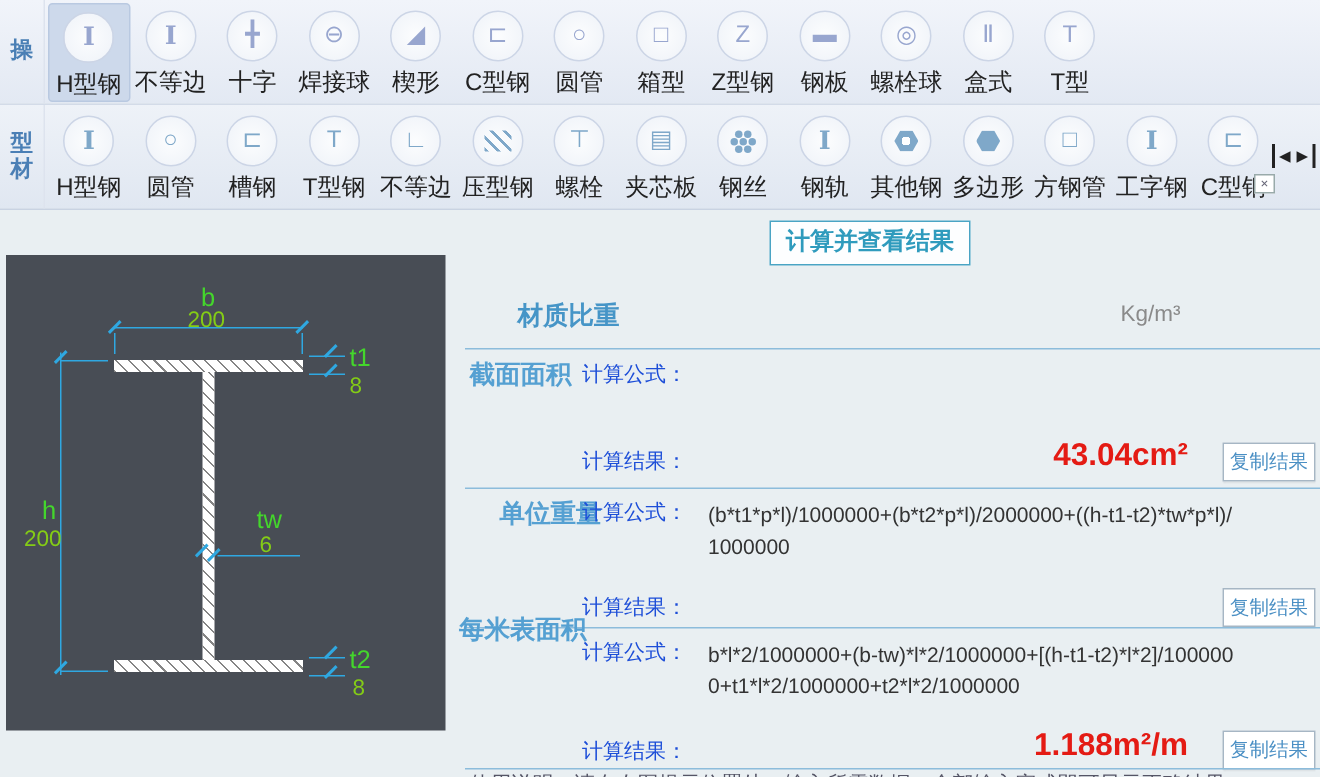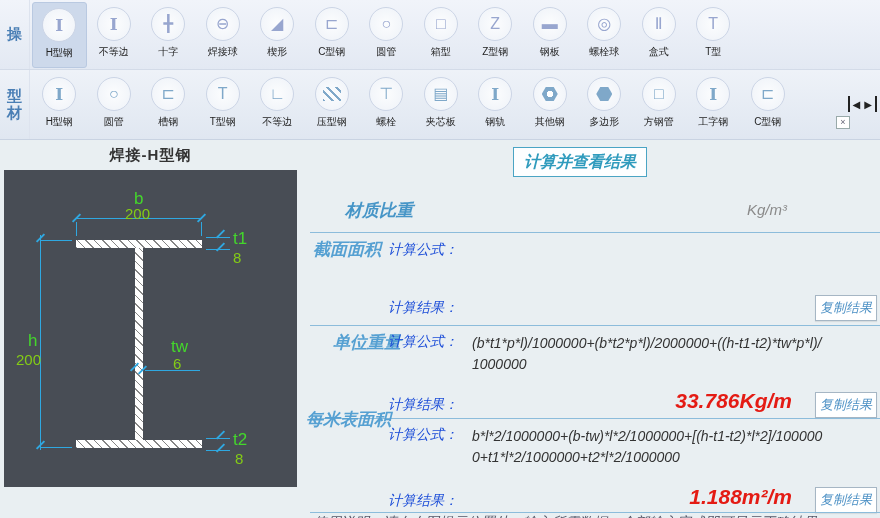--- a/index.html
+++ b/index.html
@@ -22,21 +22,21 @@
   .tools{display:flex;flex:1;padding-left:2px;}
   .tool{width:54.5px;height:66px;margin-top:2px;display:flex;flex-direction:column;align-items:center;
         justify-content:flex-start;padding-top:5px;border-radius:3px;cursor:pointer;}
   .tool.selected{background:#cdd9eb;border:1px solid #b9c9e1;}
   .tool-circle{width:34px;height:34px;border-radius:50%;border:1px solid #ccd5e6;
         background:radial-gradient(#fcfdfe,#eef2f8);display:flex;align-items:center;justify-content:center;}
   .tool-glyph{font-size:16px;line-height:1;}
   .tool-glyph.c1{color:var(--icon-row1);}
   .tool-glyph.c2{color:var(--icon-row2);}
   .tool-glyph.serif{font-family:"DejaVu Serif",serif;font-weight:bold;font-size:17px;}
-  .tool-label{font-size:10px;color:#222;margin-top:4px;white-space:nowrap;}
+  .tool-label{font-size:16px;color:#222;margin-top:4px;white-space:nowrap;}
   .shape{font-size:0;}
   .shape-hex-filled{width:16px;height:14px;background:var(--icon-row2);
         clip-path:polygon(25% 0,75% 0,100% 50%,75% 100%,25% 100%,0 50%);}
   .shape-hex-hole{width:16px;height:14px;background:radial-gradient(circle,#fff 0 3px,var(--icon-row2) 3px);
         clip-path:polygon(25% 0,75% 0,100% 50%,75% 100%,25% 100%,0 50%);}
   .shape-hatch{width:18px;height:14px;background:repeating-linear-gradient(45deg,var(--icon-row2) 0 2px,transparent 2px 6px);}
   .shape-wire{width:5px;height:5px;border-radius:50%;background:var(--icon-row2);margin:0 auto;
         box-shadow:-6px 0 0 var(--icon-row2),6px 0 0 var(--icon-row2),
                    -3px -5px 0 var(--icon-row2),3px -5px 0 var(--icon-row2),
                    -3px 5px 0 var(--icon-row2),3px 5px 0 var(--icon-row2);}
@@ -54,21 +54,21 @@
         repeating-linear-gradient(45deg,rgba(120,120,120,.9) 0 1px,transparent 1px 6px),#fff;}
   .flange-top{left:72px;top:70px;width:126px;height:8px;}
   .web{left:131px;top:78px;width:8px;height:192px;}
   .flange-bottom{left:72px;top:270px;width:126px;height:8px;}
   .dline{position:absolute;background:var(--dim-cyan);}
   .tick{position:absolute;width:11px;height:2px;background:var(--dim-cyan);transform:rotate(-45deg);}
   .dim-label{position:absolute;color:var(--dim-green);font-size:17px;line-height:1;}
   .dim-value{position:absolute;color:#84cc16;font-size:15px;line-height:1;}
 
   
-  .panel{position:absolute;left:310px;top:140px;width:570px;height:378px;font-style:italic;}
+  .panel{position:absolute;left:310px;top:140px;width:570px;height:378px;}
   .panel .abs{position:absolute;}
   .calc-btn{left:203px;top:7px;width:134px;height:30px;border:1px solid #4aa4c4;background:#fdfeff;
         color:#2f9bbd;font-weight:bold;font-size:16px;text-align:center;line-height:28px;cursor:pointer;}
   .density-label{left:35px;top:59px;font-size:17px;font-weight:bold;color:var(--accent-blue);}
   .density-select{left:152px;top:57px;width:277px;height:29px;border:1px solid #adadad;background:#fff;
         color:var(--teal-value);font-size:16px;line-height:27px;padding-left:8px;cursor:pointer;}
   .select-arrow{position:absolute;right:8px;top:0;height:27px;line-height:27px;font-size:9px;color:#666;}
   .density-unit{left:437px;top:61px;font-size:15px;color:#8a8a8a;}
   .sep{left:0;right:0;height:1px;background:#8cbcdb;}
   .sec-title{font-size:17px;font-weight:bold;color:var(--section-blue);white-space:nowrap;}
@@ -215,20 +215,26 @@
     <span class="tool-label">螺栓</span>
   </div>
         <div class="tool">
     <span class="tool-circle">
       <span class="tool-glyph c2">▤</span>
     </span>
     <span class="tool-label">夹芯板</span>
   </div>
         <div class="tool">
     <span class="tool-circle">
+      <span class="tool-glyph c2 shape shape-wire"></span>
+    </span>
+    <span class="tool-label">钢丝</span>
+  </div>
+        <div class="tool">
+    <span class="tool-circle">
       <span class="tool-glyph c2 serif">I</span>
     </span>
     <span class="tool-label">钢轨</span>
   </div>
         <div class="tool">
     <span class="tool-circle">
       <span class="tool-glyph c2 shape shape-hex-hole"></span>
     </span>
     <span class="tool-label">其他钢</span>
   </div>
@@ -258,21 +264,20 @@
   </div>
       </div>
   </div>
 
   <div class="pager">
     <span>◀</span>
     <span>▶</span>
   </div>
   <div class="placeholder-box">×</div>
 
-  <div class="diagram-title">焊接-H型钢</div>
   <div class="canvas">
     <div class="steel flange-top"></div>
     <div class="steel web"></div>
     <div class="steel flange-bottom"></div>
 
     <div class="dline" style="left:72px;top:48px;width:126px;height:1px;"></div>
     <div class="tick" style="left:67px;top:47px;"></div>
     <div class="tick" style="left:192px;top:47px;"></div>
     <div class="dline" style="left:72px;top:52px;width:1px;height:14px;"></div>
     <div class="dline" style="left:197px;top:52px;width:1px;height:14px;"></div>
@@ -312,29 +317,29 @@
     <div class="abs calc-btn">计算并查看结果</div>
 
     <div class="abs density-label">材质比重</div>
     <div class="abs density-unit">Kg/m³</div>
 
     <div class="abs sep" style="top:92px;"></div>
 
     <div class="abs sec-title" style="left:3px;top:98px;">截面面积</div>
     <div class="abs f-label" style="left:78px;top:101px;">计算公式：</div>
     <div class="abs r-label" style="left:78px;top:159px;">计算结果：</div>
+    <div class="abs result" style="left:238px;top:152px;">43.04cm²</div>
     <div class="abs copy-btn" style="left:505px;top:155px;">复制结果</div>
 
     <div class="abs sep" style="top:185px;"></div>
 
     <div class="abs sec-title" style="left:23px;top:191px;">单位重量</div>
     <div class="abs f-label" style="left:78px;top:193px;">计算公式：</div>
     <div class="abs formula" style="left:162px;top:193px;">(b*t1*p*l)/1000000+(b*t2*p*l)/2000000+((h-t1-t2)*tw*p*l)/1000000</div>
     <div class="abs r-label" style="left:78px;top:256px;">计算结果：</div>
-    <div class="abs result" style="left:238px;top:249px;">33.786Kg/m</div>
     <div class="abs copy-btn" style="left:505px;top:252px;">复制结果</div>
 
     <div class="abs sep" style="top:278px;"></div>
 
     <div class="abs sec-title" style="left:-4px;top:268px;text-align:center;">每米表面积</div>
     <div class="abs f-label" style="left:78px;top:286px;">计算公式：</div>
     <div class="abs formula" style="left:162px;top:286px;">b*l*2/1000000+(b-tw)*l*2/1000000+[(h-t1-t2)*l*2]/1000000+t1*l*2/1000000+t2*l*2/1000000</div>
     <div class="abs r-label" style="left:78px;top:352px;">计算结果：</div>
     <div class="abs result" style="left:238px;top:345px;">1.188m²/m</div>
     <div class="abs copy-btn" style="left:505px;top:347px;">复制结果</div>

